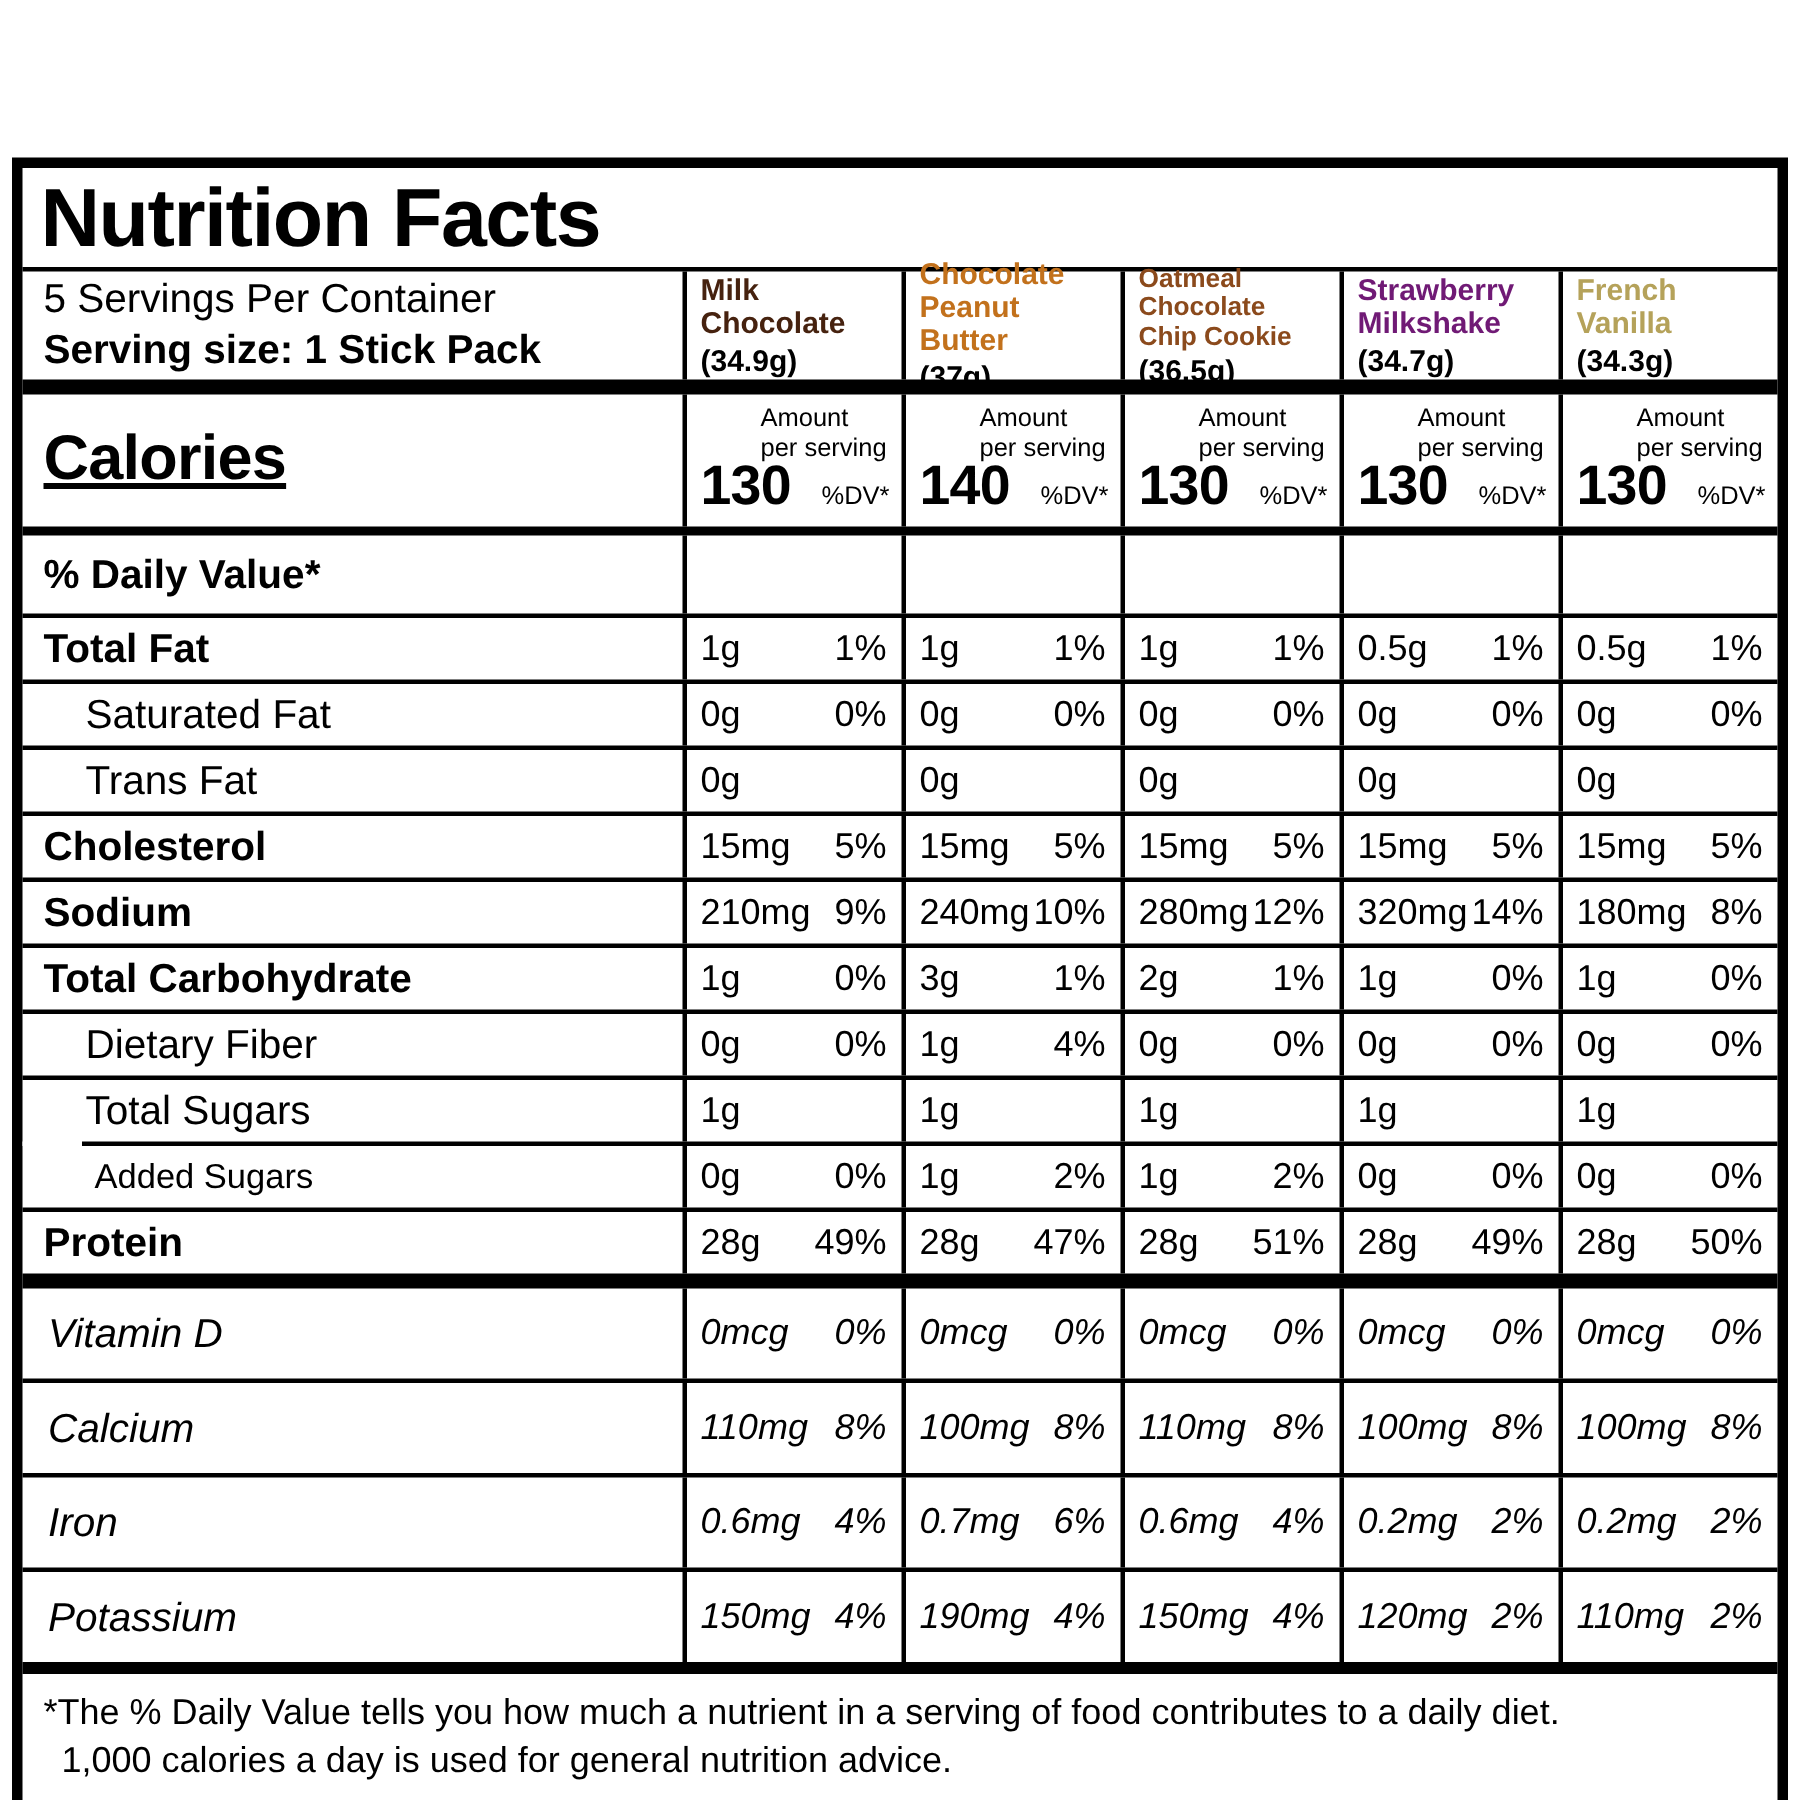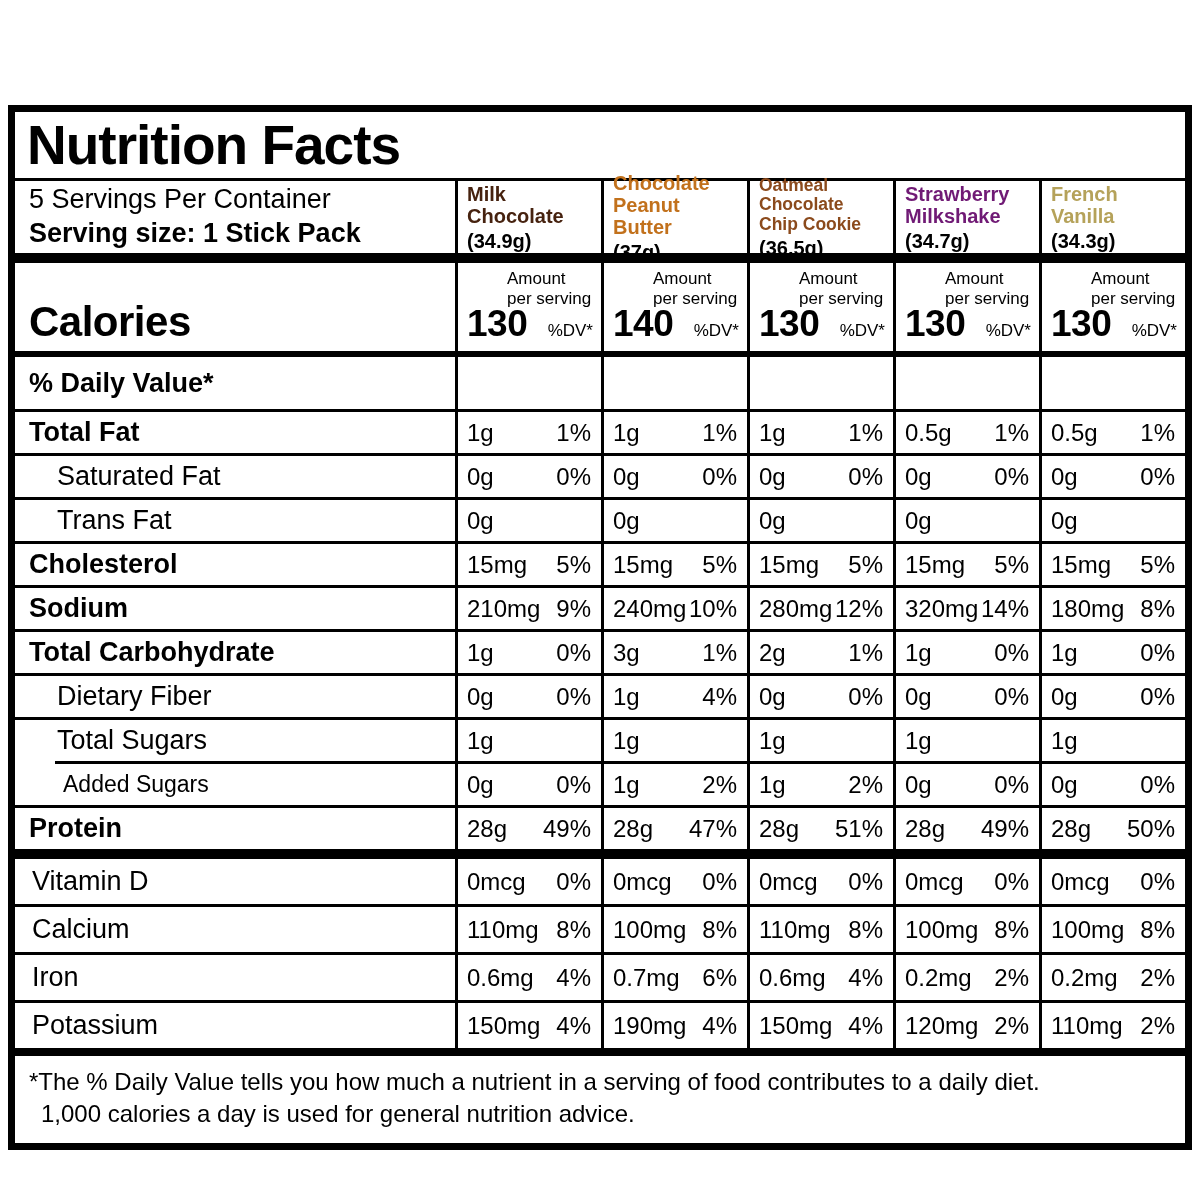--- a/index.html
+++ b/index.html
@@ -20,41 +20,41 @@
   .fcell{padding:4px 4px 2px 9px;display:flex;flex-direction:column;justify-content:center;}
   .fname{font-size:20px;font-weight:bold;line-height:1.1;white-space:pre-line;}
   .fcell:nth-child(4) .fname{font-size:17.5px;}
   .fweight{font-size:20px;font-weight:bold;margin-top:3px;}
 
   .bar{background:#000;width:100%;}
   .bar.h10{height:10px;} .bar.h6{height:6px;} .bar.h8{height:8px;}
 
   
   .calories-row{height:88px;align-items:stretch;}
-  .cal-label{justify-content:flex-end;padding-bottom:5px;}
+  .cal-label{justify-content:flex-end;padding-bottom:22px;text-decoration:underline;}
   .cal-label .big{font-size:42px;font-weight:bold;letter-spacing:-0.5px;}
   .ccell{position:relative;display:flex;align-items:flex-end;justify-content:space-between;padding:0 8px 6px 9px;}
   .aps{position:absolute;top:6px;left:9px;font-size:17px;font-weight:normal;line-height:1.15;white-space:pre-line;margin-left:40px;}
   .cbig{font-size:37px;font-weight:bold;letter-spacing:-0.5px;}
   .cdv{font-size:17px;font-weight:normal;padding-bottom:4px;}
 
   
   .dv-row{height:52px;}
   .dv-row .lcell{font-size:27px;font-weight:bold;}
 
   .rule{height:3px;background:#000;width:100%;}
   .rule.partial{background:linear-gradient(to right,#fff 0 40px,#000 40px 100%);}
 
   .nrow{height:41px;align-items:stretch;}
   .nrow .lcell{font-size:27px;justify-content:center;}
   .nrow .lcell.bold{font-weight:bold;}
   .nrow .lcell.ind1{padding-left:42px;}
   .nrow .lcell.ind2{padding-left:48px;font-size:23px;}
   .dcell{display:flex;align-items:center;justify-content:space-between;padding:0 10px 0 9px;font-size:24px;}
-  .micro{height:45px;}
+  .micro{height:60px;font-style:italic;}
   .micro .lcell{padding-left:17px;}
 
   
   .footnote{padding:10px 14px 12px 14px;}
   .fn1{font-size:24px;line-height:1.35;}
   .fn2{font-size:24px;line-height:1.35;padding-left:12px;}
 </style>
 </head>
 <body>
 

